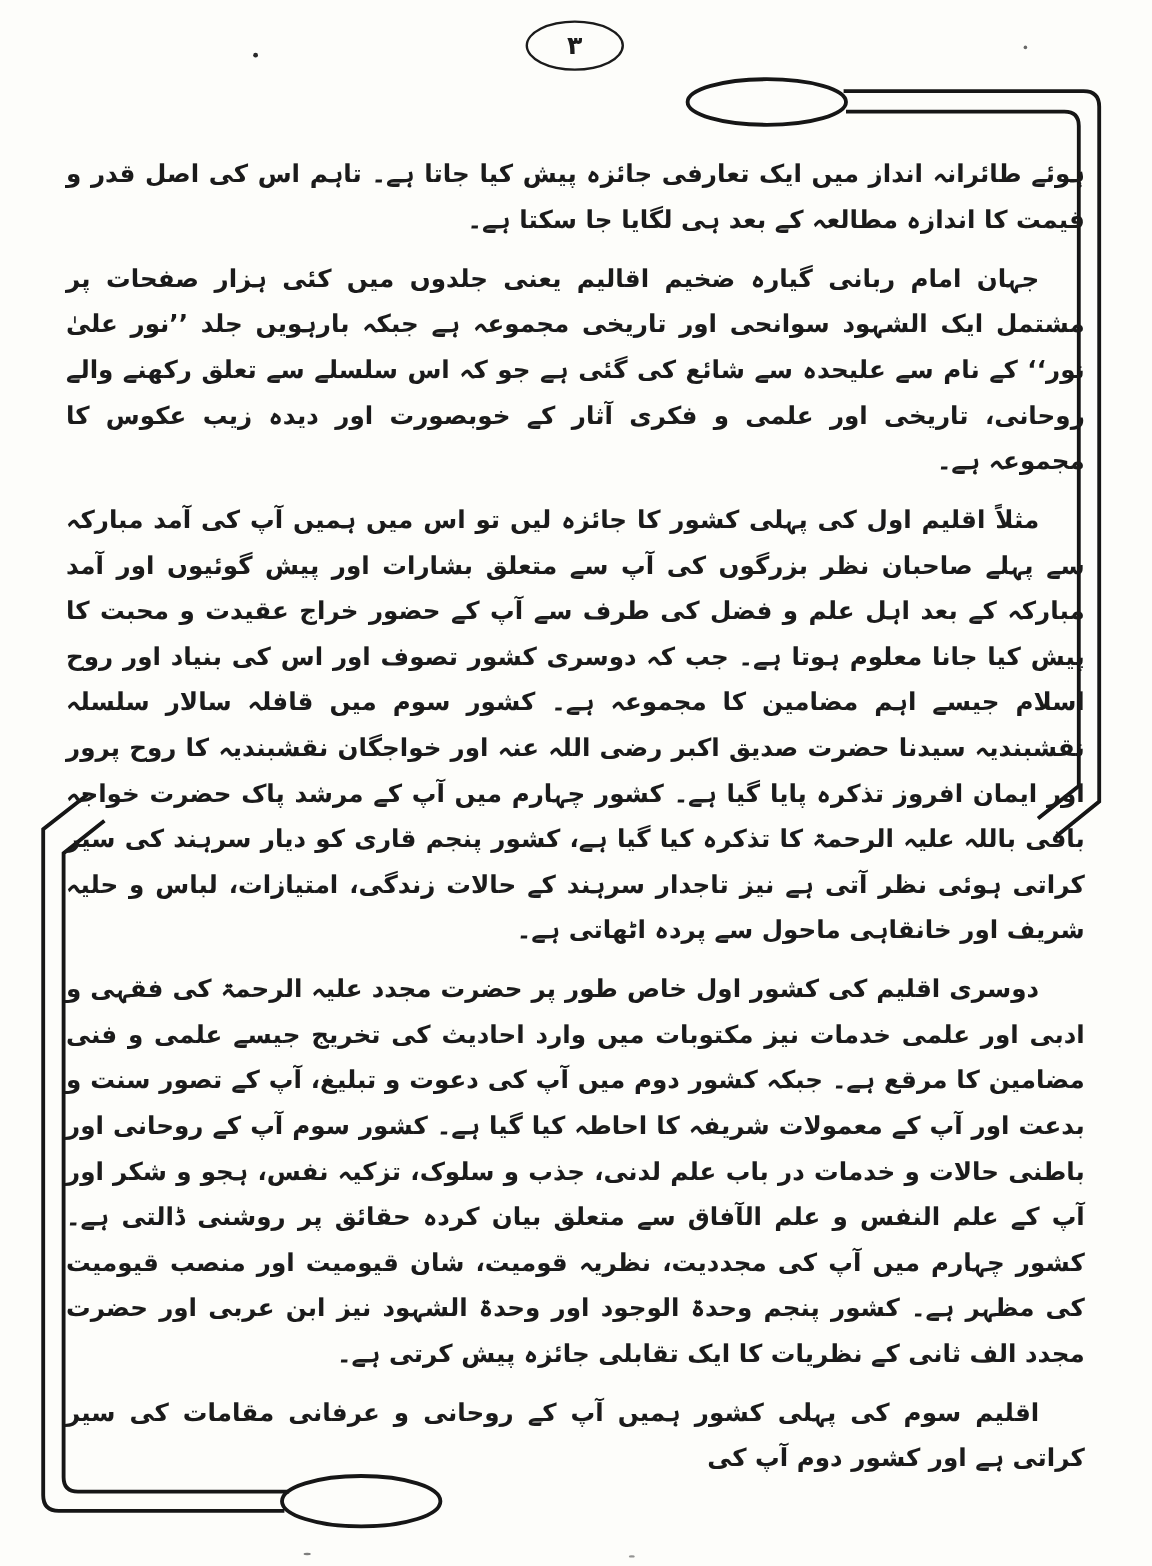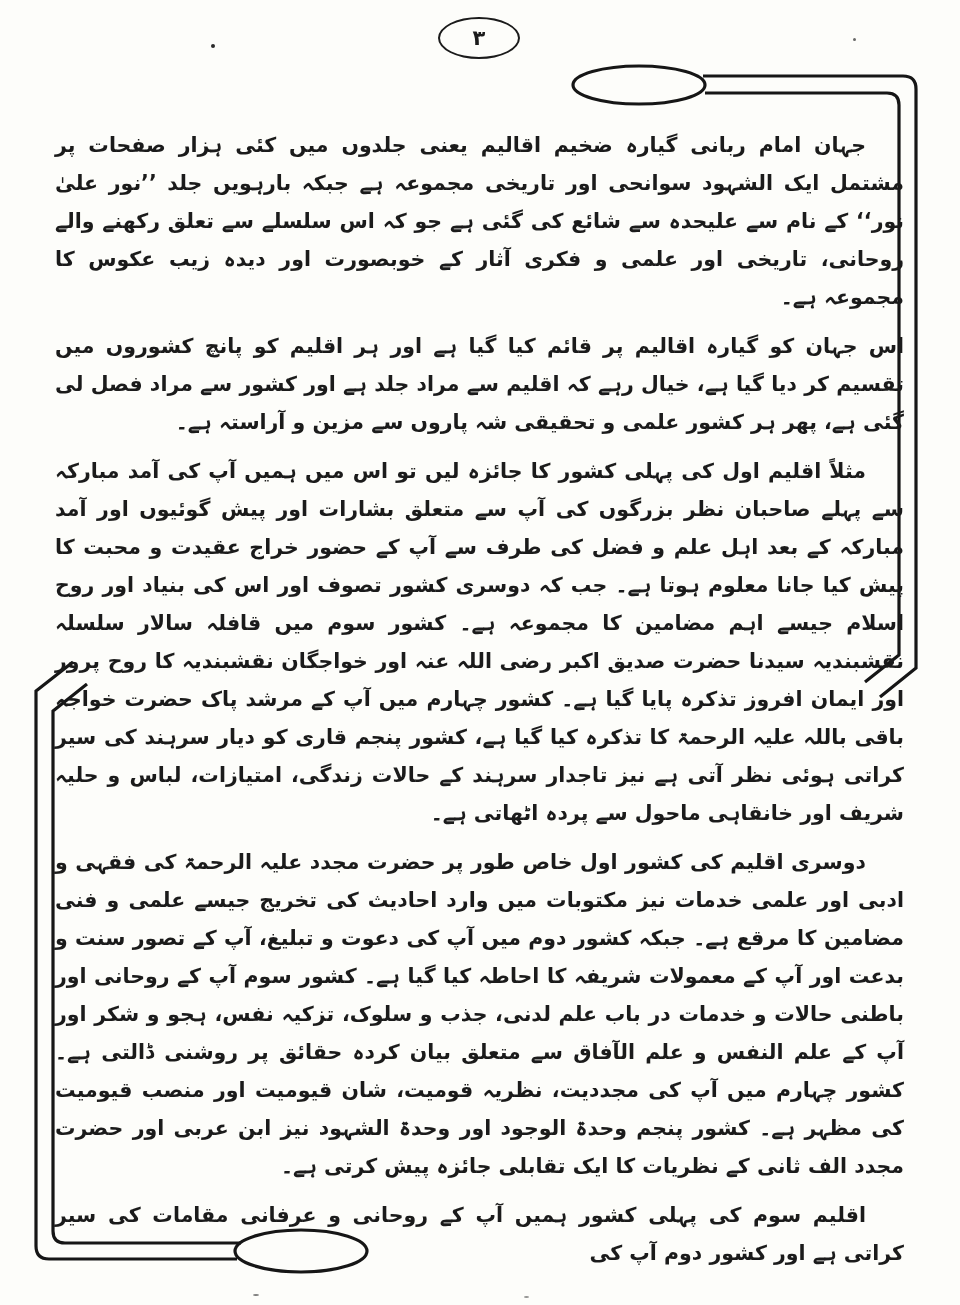--- a/index.html
+++ b/index.html
@@ -91,20 +91,20 @@
     <path d="M 152 35 H 334 Q 346 35 346 47 V 597 L 312 624"></path>
   </svg>
 
   <svg class="orn orn-bl" viewBox="0 0 370 642" aria-hidden="true">
     <path d="M 53 12 L 16 41 V 596 Q 16 609 29 609 H 217"></path>
     <path d="M 67 34 L 33 61 V 581 Q 33 593 45 593 H 221"></path>
     <ellipse cx="281" cy="601" rx="66" ry="21"></ellipse>
   </svg>
 
   <div class="text">
+    <p>ہوئے طائرانہ انداز میں ایک تعارفی جائزہ پیش کیا جاتا ہے۔ تاہم اس کی اصل قدر و قیمت کا اندازہ مطالعہ کے بعد ہی لگایا جا سکتا ہے۔</p>
     <p class="indent">جہان امام ربانی گیارہ ضخیم اقالیم یعنی جلدوں میں کئی ہزار صفحات پر مشتمل ایک الشہود سوانحی اور تاریخی مجموعہ ہے جبکہ بارہویں جلد ’’نور علیٰ نور‘‘ کے نام سے علیحدہ سے شائع کی گئی ہے جو کہ اس سلسلے سے تعلق رکھنے والے روحانی، تاریخی اور علمی و فکری آثار کے خوبصورت اور دیدہ زیب عکوس کا مجموعہ ہے۔</p>
-    <p>اس جہان کو گیارہ اقالیم پر قائم کیا گیا ہے اور ہر اقلیم کو پانچ کشوروں میں تقسیم کر دیا گیا ہے، خیال رہے کہ اقلیم سے مراد جلد ہے اور کشور سے مراد فصل لی گئی ہے، پھر ہر کشور علمی و تحقیقی شہ پاروں سے مزین و آراستہ ہے۔</p>
     <p class="indent">مثلاً اقلیم اول کی پہلی کشور کا جائزہ لیں تو اس میں ہمیں آپ کی آمد مبارکہ سے پہلے صاحبان نظر بزرگوں کی آپ سے متعلق بشارات اور پیش گوئیوں اور آمد مبارکہ کے بعد اہل علم و فضل کی طرف سے آپ کے حضور خراج عقیدت و محبت کا پیش کیا جانا معلوم ہوتا ہے۔ جب کہ دوسری کشور تصوف اور اس کی بنیاد اور روح اسلام جیسے اہم مضامین کا مجموعہ ہے۔ کشور سوم میں قافلہ سالار سلسلہ نقشبندیہ سیدنا حضرت صدیق اکبر رضی اللہ عنہ اور خواجگان نقشبندیہ کا روح پرور اور ایمان افروز تذکرہ پایا گیا ہے۔ کشور چہارم میں آپ کے مرشد پاک حضرت خواجہ باقی باللہ علیہ الرحمۃ کا تذکرہ کیا گیا ہے، کشور پنجم قاری کو دیار سرہند کی سیر کراتی ہوئی نظر آتی ہے نیز تاجدار سرہند کے حالات زندگی، امتیازات، لباس و حلیہ شریف اور خانقاہی ماحول سے پردہ اٹھاتی ہے۔</p>
     <p class="indent">دوسری اقلیم کی کشور اول خاص طور پر حضرت مجدد علیہ الرحمۃ کی فقہی و ادبی اور علمی خدمات نیز مکتوبات میں وارد احادیث کی تخریج جیسے علمی و فنی مضامین کا مرقع ہے۔ جبکہ کشور دوم میں آپ کی دعوت و تبلیغ، آپ کے تصور سنت و بدعت اور آپ کے معمولات شریفہ کا احاطہ کیا گیا ہے۔ کشور سوم آپ کے روحانی اور باطنی حالات و خدمات در باب علم لدنی، جذب و سلوک، تزکیہ نفس، ہجو و شکر اور آپ کے علم النفس و علم الآفاق سے متعلق بیان کردہ حقائق پر روشنی ڈالتی ہے۔ کشور چہارم میں آپ کی مجددیت، نظریہ قومیت، شان قیومیت اور منصب قیومیت کی مظہر ہے۔ کشور پنجم وحدۃ الوجود اور وحدۃ الشہود نیز ابن عربی اور حضرت مجدد الف ثانی کے نظریات کا ایک تقابلی جائزہ پیش کرتی ہے۔</p>
     <p class="indent">اقلیم سوم کی پہلی کشور ہمیں آپ کے روحانی و عرفانی مقامات کی سیر کراتی ہے اور کشور دوم آپ کی</p>
   </div>
 
 </div>
 
 </body></html>

